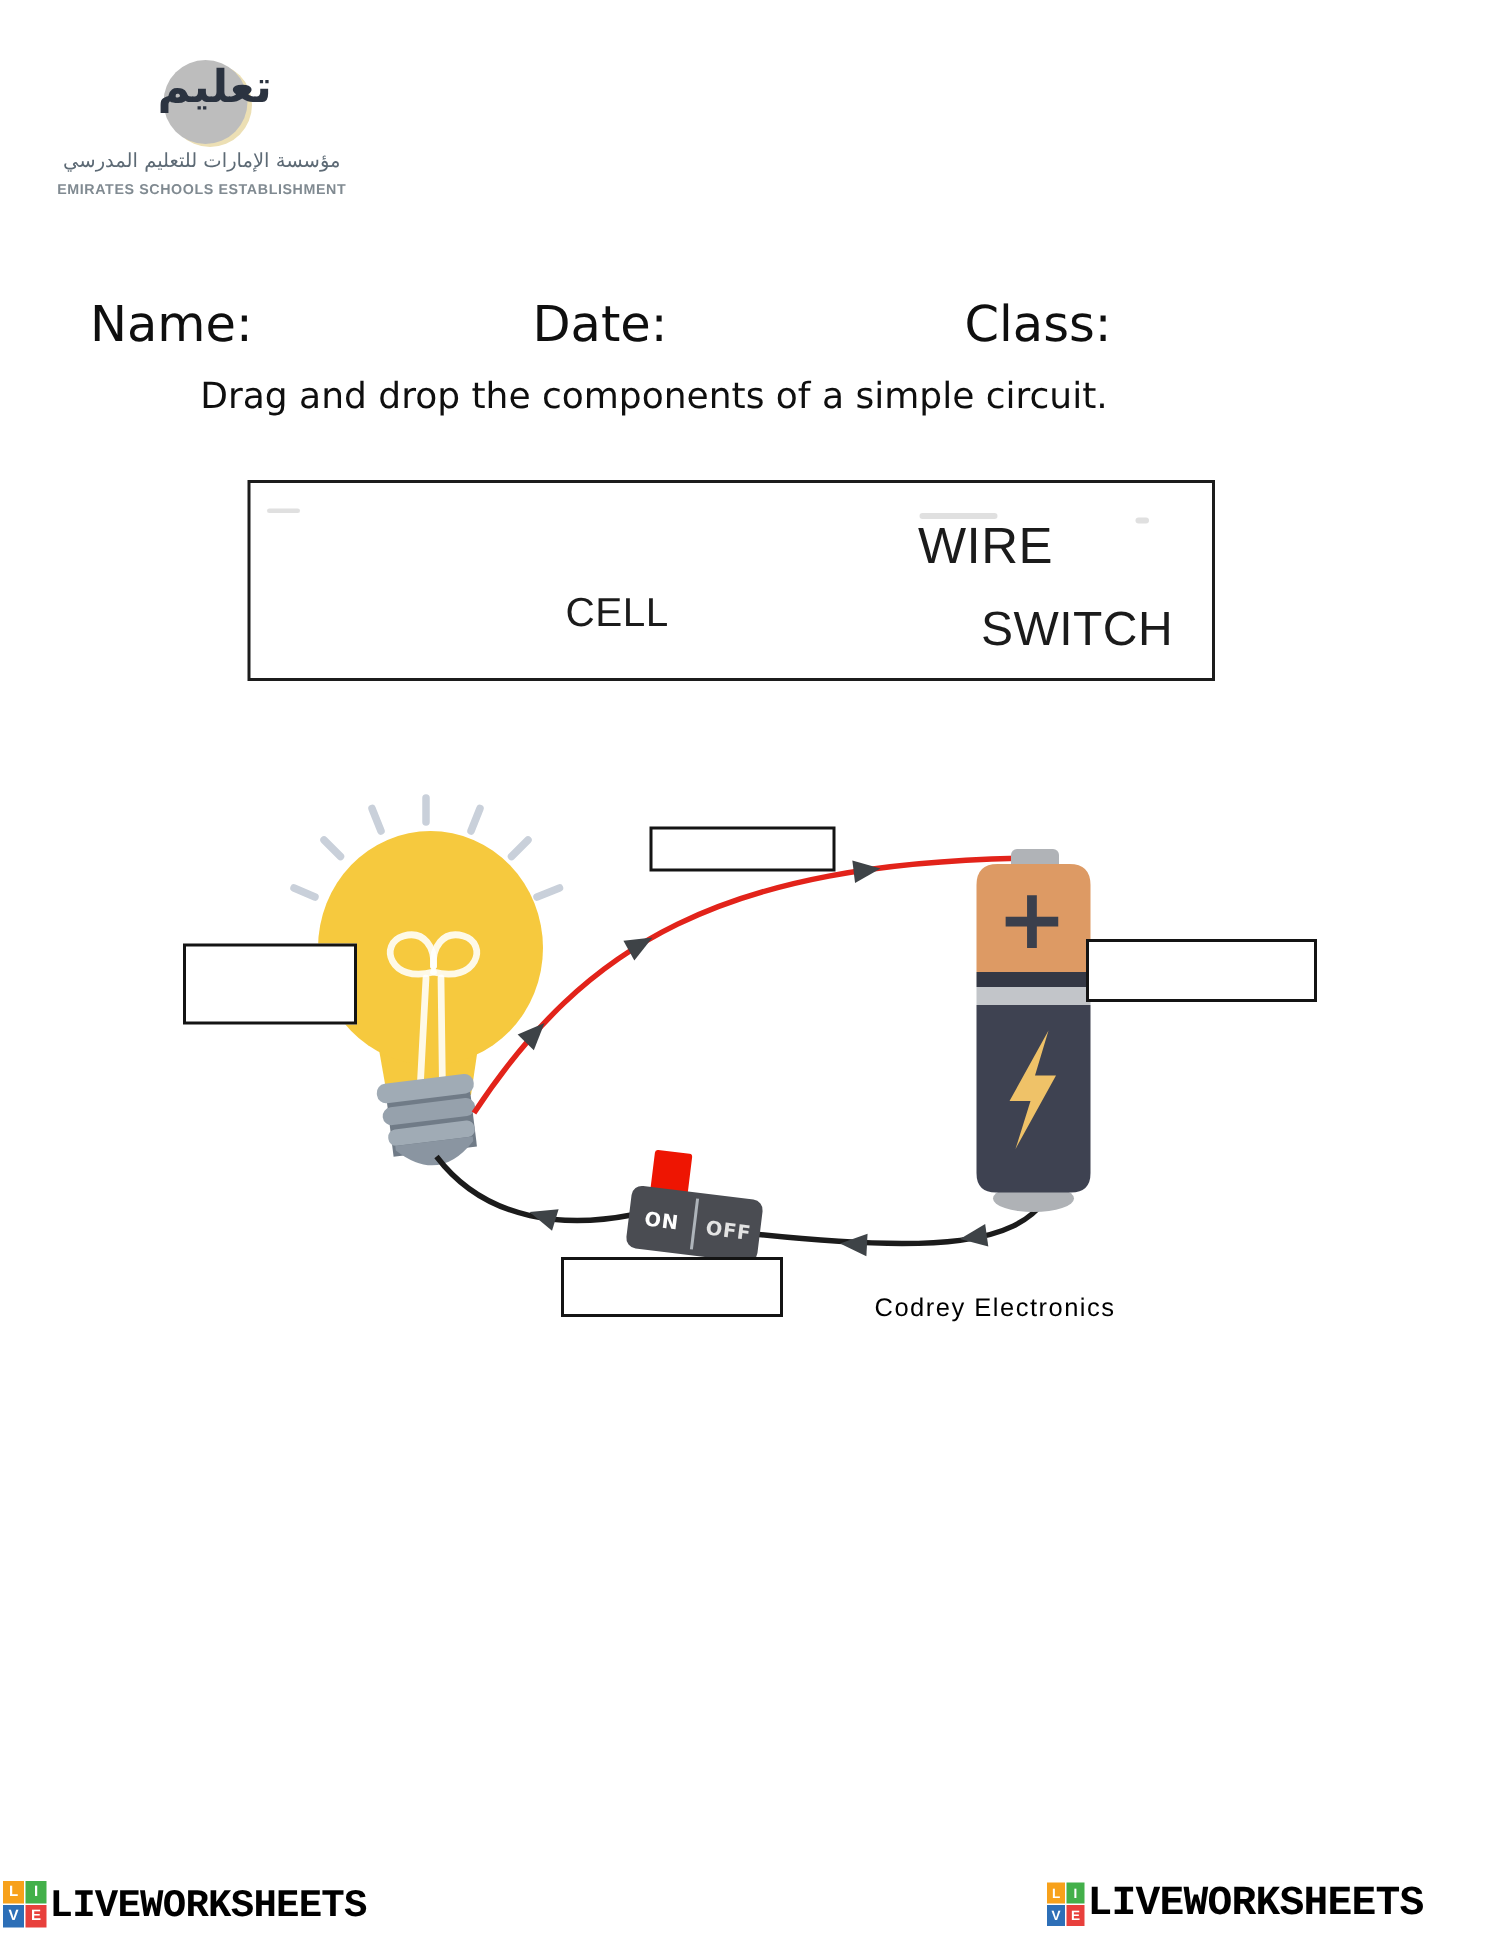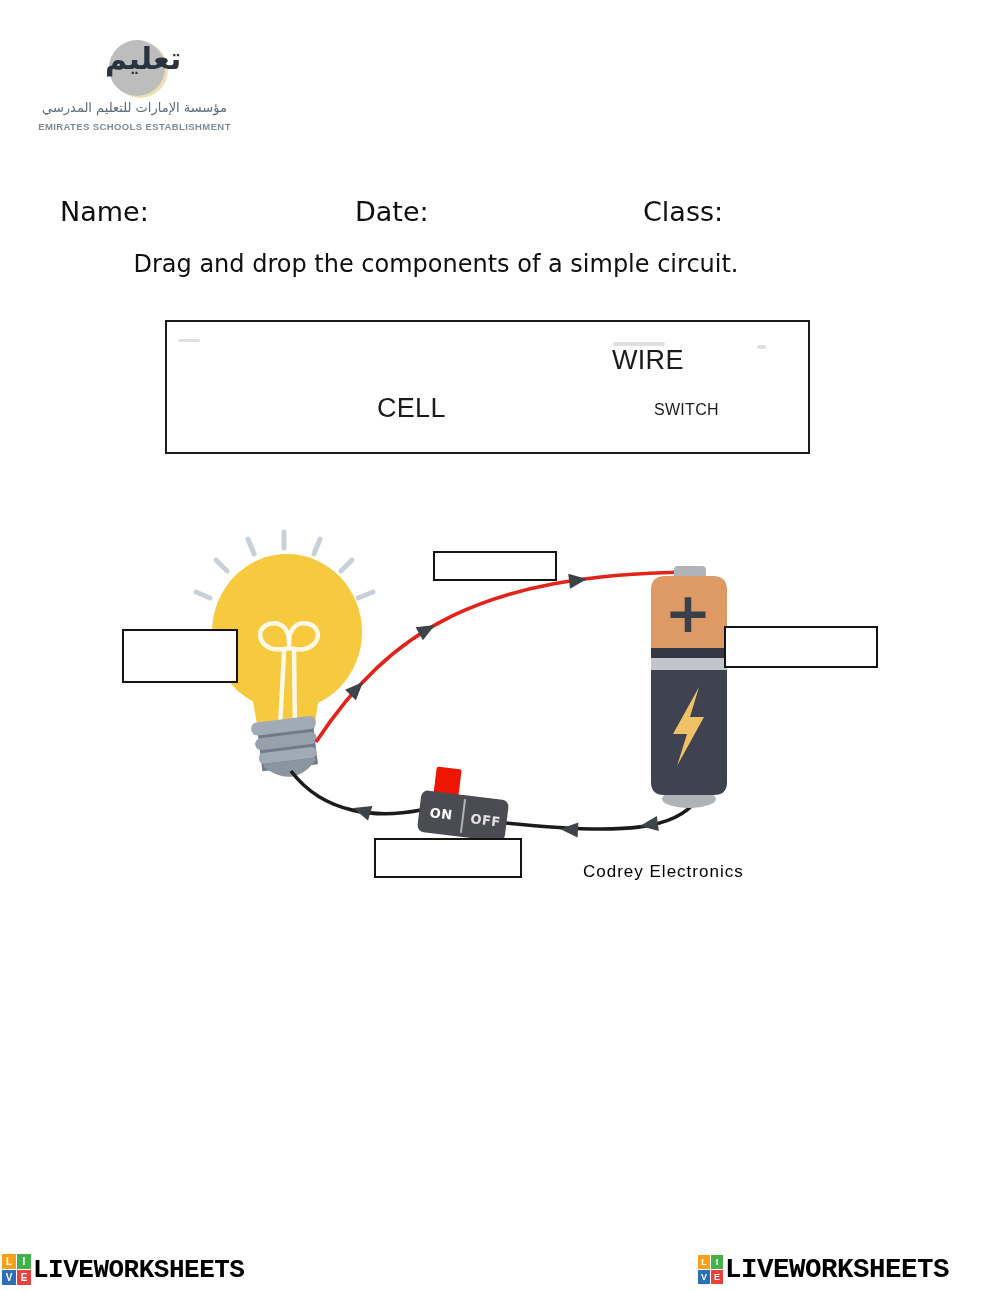--- a/index.html
+++ b/index.html
@@ -10,21 +10,21 @@
   
   .logo-circle{left:109px;top:40px;width:56px;height:56px;border-radius:50%;
                background:#bdbdbd;box-shadow:3px 2px 0 0 #ecdfb4;}
   .logo-callig{left:105px;top:42px;width:64px;text-align:center;font-size:30px;
                color:#2b3340;font-weight:bold;line-height:34px;}
   .logo-ar{left:32px;top:100px;width:205px;text-align:center;font-size:13px;color:#5d6a75;}
   .logo-en{left:32px;top:121px;width:205px;text-align:center;font-size:9.5px;letter-spacing:.4px;
            font-weight:600;color:#808a91;font-family:"Liberation Sans",sans-serif;}
 
   
-  .fieldlbl{top:196px;font-size:27px;color:#0f0f0f;}
+  .fieldlbl{top:196px;font-size:33px;color:#0f0f0f;}
   .instruction{left:0;top:250px;width:872px;text-align:center;font-size:24px;color:#0f0f0f;}
 
   
   .bank-box{left:165px;top:320px;width:645px;height:134px;border:2px solid #1c1c1c;
             box-sizing:border-box;background:#fff;}
   .bank-word{font-family:"Liberation Sans",sans-serif;color:#1b1b1b;letter-spacing:.3px;cursor:grab;}
   .erased{background:#c7c7c7;opacity:.55;border-radius:2px;}
 
   
   .diagram-svg{left:90px;top:515px;}
@@ -54,23 +54,23 @@
   <div class="abs fieldlbl" style="left:60px;">Name:</div>
   <div class="abs fieldlbl" style="left:355px;">Date:</div>
   <div class="abs fieldlbl" style="left:643px;">Class:</div>
 
   <div class="abs instruction">Drag and drop the components of a simple circuit.</div>
 
   <div class="abs bank-box"></div>
   <div class="abs erased" style="left:178px;top:339px;width:22px;height:3px;"></div>
   <div class="abs erased" style="left:613px;top:342px;width:52px;height:4px;"></div>
   <div class="abs erased" style="left:757px;top:345px;width:9px;height:4px;"></div>
-  <div class="abs bank-word" style="left:612px;top:345px;font-size:27px;">WIRE</div>
+  <div class="abs bank-word" style="left:612px;top:345px;font-size:34px;">WIRE</div>
   <div class="abs bank-word" style="left:377px;top:393px;font-size:27px;">CELL</div>
-  <div class="abs bank-word" style="left:654px;top:401px;font-size:16px;">SWITCH</div>
+  <div class="abs bank-word" style="left:654px;top:401px;font-size:32px;">SWITCH</div>
 
   <svg class="abs diagram-svg" width="810" height="390" viewBox="90 515 810 390" xmlns="http://www.w3.org/2000/svg">
 
     <g stroke="#c9d0da" stroke-width="5" stroke-linecap="round">
       <line x1="210" y1="598" x2="196" y2="592"></line>
       <line x1="227" y1="571" x2="216" y2="560"></line>
       <line x1="254" y1="554" x2="248" y2="539"></line>
       <line x1="284" y1="548" x2="284" y2="532"></line>
       <line x1="314" y1="554" x2="320" y2="539"></line>
       <line x1="341" y1="571" x2="352" y2="560"></line>

